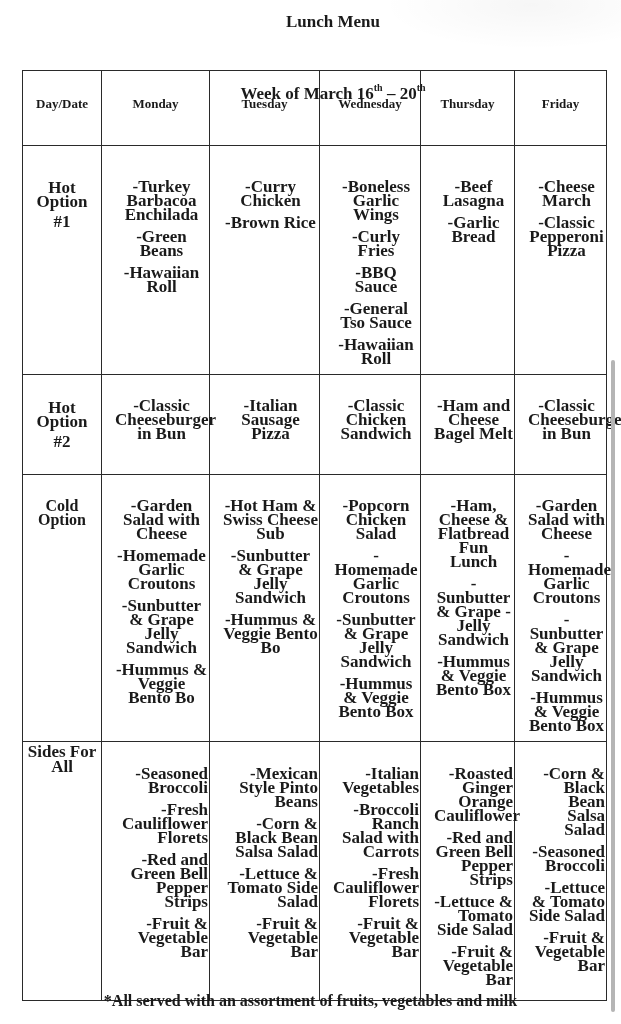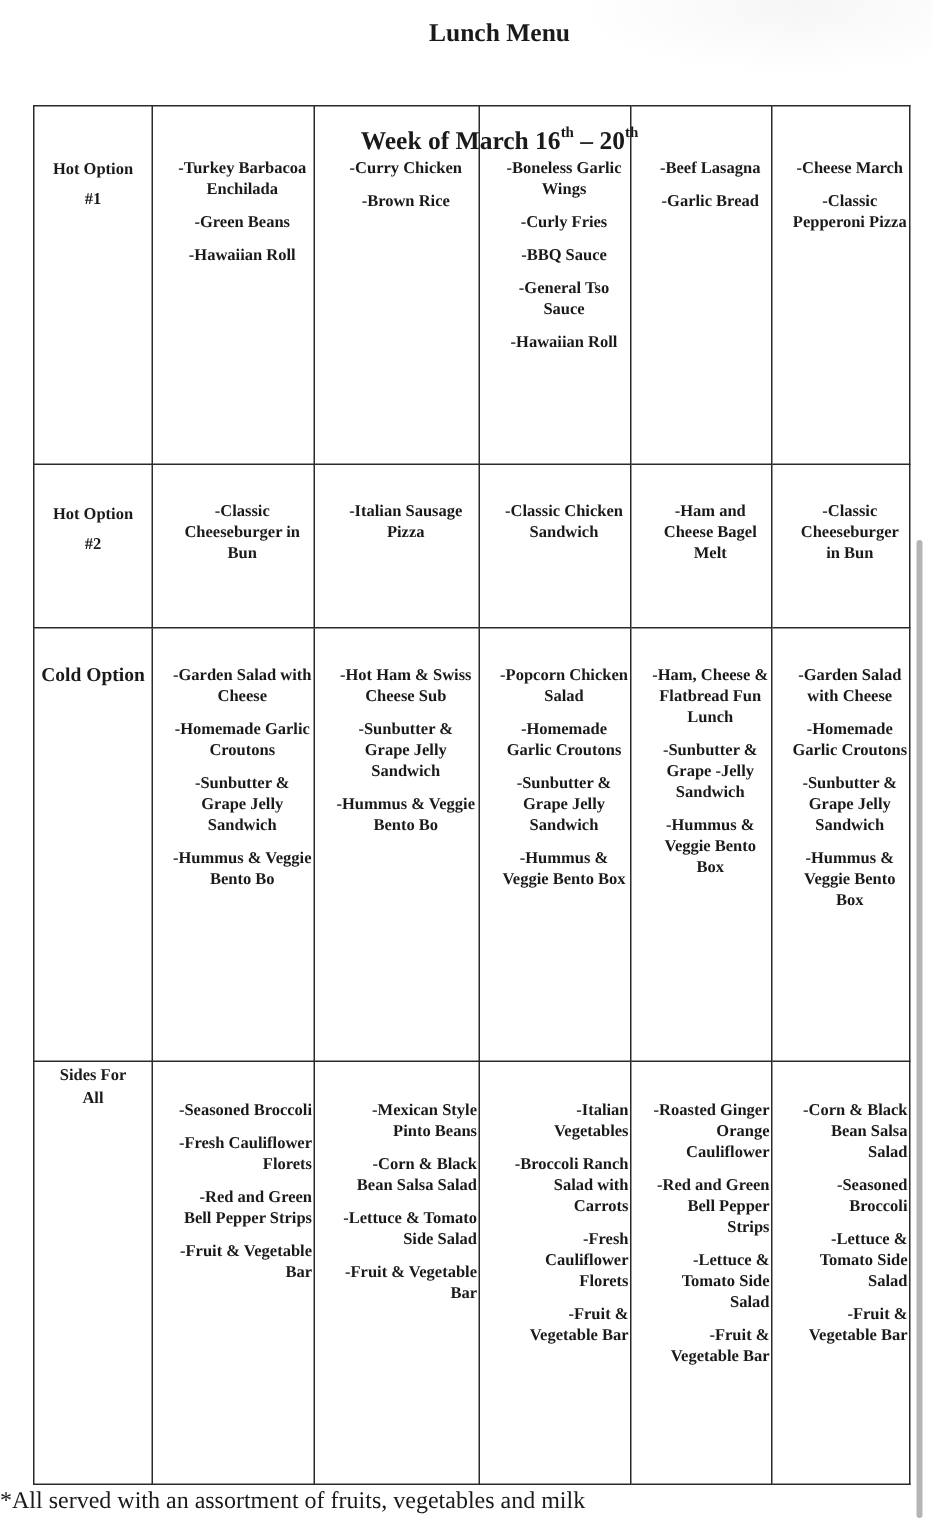--- a/index.html
+++ b/index.html
@@ -51,21 +51,21 @@
       height: 920px;
       border-collapse: collapse;
       table-layout: fixed;
     }
     table.menu td, table.menu th {
       border: 1.5px solid #2a2a2a;
       padding: 0;
       vertical-align: top;
       text-align: center;
       font-weight: bold;
-      font-size: 11px;
+      font-size: 17px;
       line-height: 14px;
     }
     table.menu th {
       vertical-align: middle;
       font-size: 13px;
       padding-bottom: 8px;
     }
     .col-day { width: 79px; }
     .col-mon { width: 108px; }
     .col-tue { width: 110px; }
@@ -83,43 +83,43 @@
       font-size: 13px;
       line-height: 17px;
     }
     .row-label .lbl-line {
       display: block;
     }
     .r-hot1 .row-label { padding-top: 35px; }
     .r-hot1 .row-label .lbl-line + .lbl-line { margin-top: 6px; }
     .r-hot2 .row-label { padding-top: 26px; }
     .r-hot2 .row-label .lbl-line + .lbl-line { margin-top: 6px; }
-    .r-cold .row-label { padding-top: 24px; font-size: 13px; }
+    .r-cold .row-label { padding-top: 24px; font-size: 16px; }
     .r-sides .row-label { padding-top: 2px; line-height: 15px; }
 
     .items {
       list-style: none;
       margin: 0;
       padding: 0 1px;
     }
     .items li {
       margin: 0 0 8px 12px;
     }
     .r-hot1 .items { padding-top: 34px; }
     .r-hot2 .items { padding-top: 24px; }
     .r-cold .items { padding-top: 24px; }
     .r-sides .items { padding-top: 25px; text-align: right; }
 
     .footer-note {
       position: absolute;
       left: 0;
       width: 621px;
       top: 991px;
-      text-align: left;
-      font-weight: normal;
+      text-align: center;
+      font-weight: bold;
       font-size: 16px;
       line-height: 20px;
     }
     .scrollbar {
       position: absolute;
       left: 611px;
       top: 360px;
       width: 4px;
       height: 652px;
       background: #b5b5b5;
@@ -137,20 +137,28 @@
 <table class="menu">
   <colgroup>
     <col class="col-day">
       <col class="col-mon">
       <col class="col-tue">
       <col class="col-wed">
       <col class="col-thu">
       <col class="col-fri">
   </colgroup>
   <tbody>
+      <tr class="r-head">
+    <th>Day/Date</th>
+    <th>Monday</th>
+    <th>Tuesday</th>
+    <th>Wednesday</th>
+    <th>Thursday</th>
+    <th>Friday</th>
+  </tr>
   <tr class="r-hot1">
         <td class="row-label">
           <span class="lbl-line">Hot Option</span>
           <span class="lbl-line">#1</span>
         </td>
         <td>
           <ul class="items">
             <li>-Turkey Barbacoa Enchilada</li>
             <li>-Green Beans</li>
             <li>-Hawaiian Roll</li>

